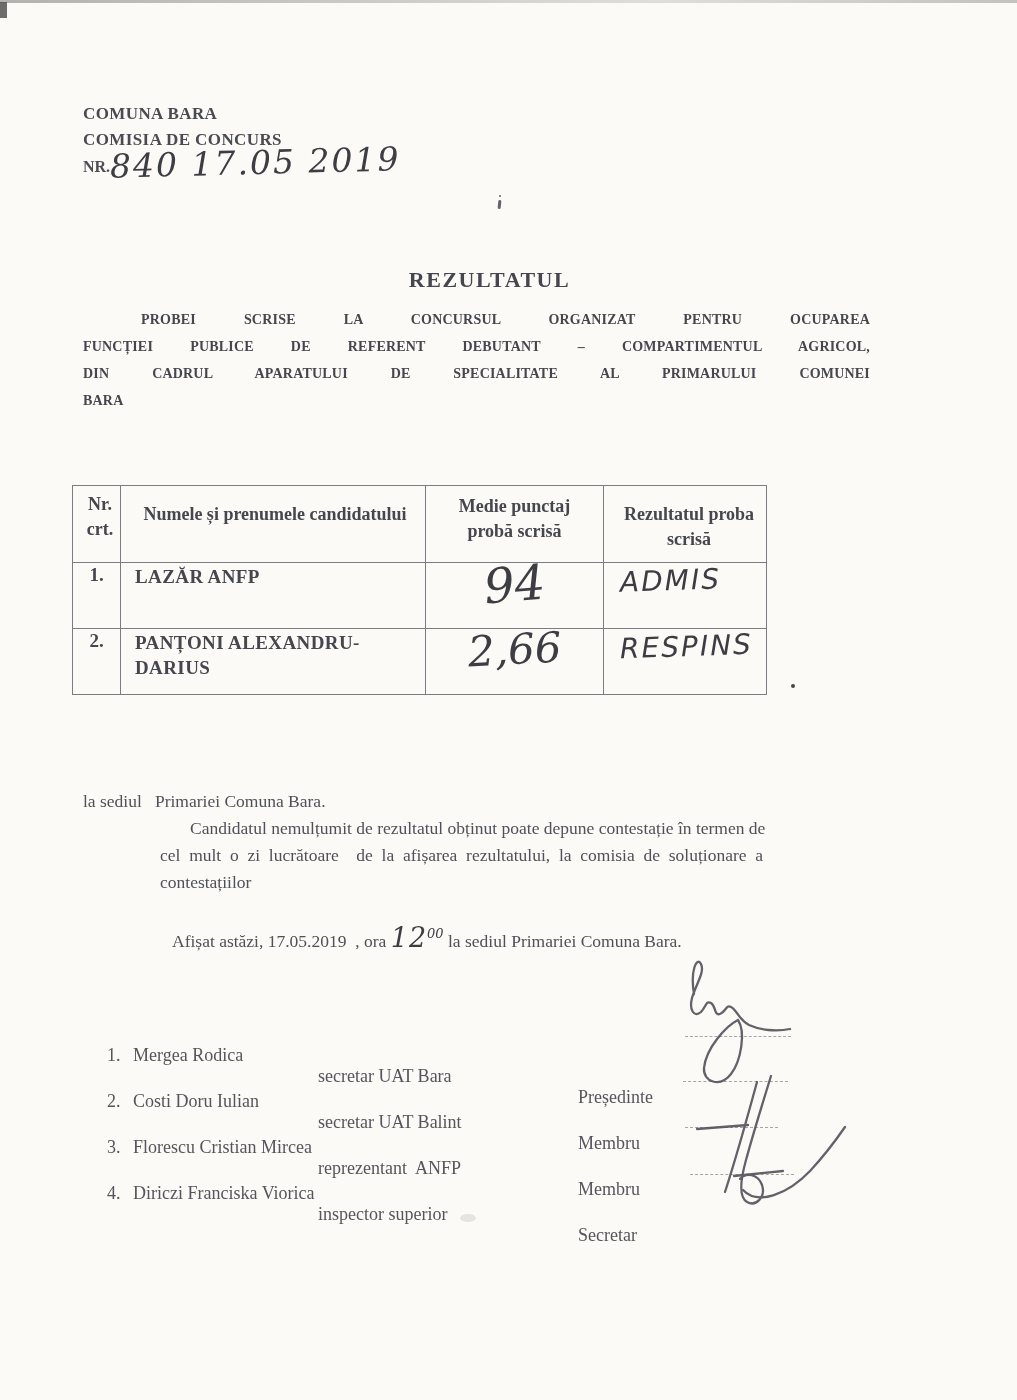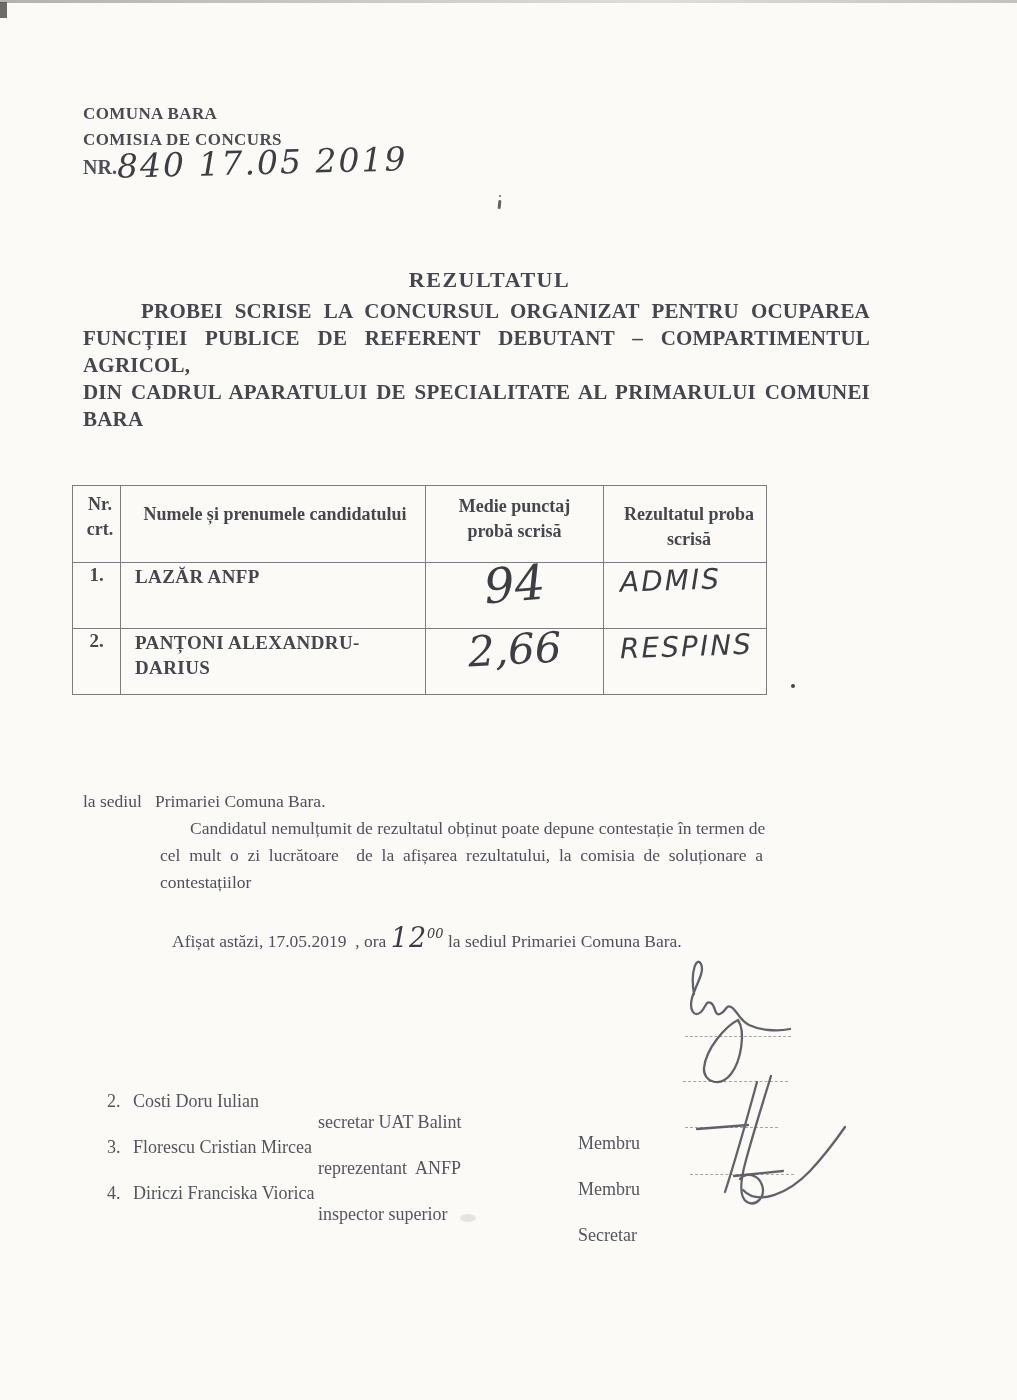--- a/index.html
+++ b/index.html
@@ -11,28 +11,28 @@
   .corner-mark{position:absolute;left:0;top:2px;width:7px;height:16px;background:#4a4846;opacity:.8;}
   .pen-mark{position:absolute;left:498px;top:200px;width:3px;height:9px;background:#62626a;border-radius:2px;transform:rotate(6deg);}
   .pen-mark-dot{position:absolute;left:499px;top:195px;width:2px;height:2px;background:#62626a;border-radius:50%;}
   .smudge{position:absolute;left:460px;top:1214px;width:16px;height:8px;background:rgba(120,120,125,.16);border-radius:50%;}
   .respins-dot{position:absolute;left:791px;top:684px;width:4px;height:4px;background:#45454c;border-radius:50%;}
 
   
   .letterhead{position:absolute;left:83px;top:101px;}
   .lh-line{font-weight:bold;font-size:17px;letter-spacing:.4px;color:#4a4a52;line-height:26px;}
   .nr-line{display:flex;align-items:flex-start;margin-top:1px;}
-  .nr-label{font-weight:bold;font-size:20px;line-height:26px;}
+  .nr-label{font-weight:bold;font-size:16px;line-height:26px;}
   .hw{font-family:"DejaVu Serif",serif;font-style:italic;color:#3d3d44;}
   .nr-hw{font-size:33px;letter-spacing:2px;line-height:32px;margin-top:-7px;display:inline-block;transform:rotate(-1.5deg);}
 
   
   .doc-title{position:absolute;left:80px;top:251px;width:787px;margin:16px;text-align:center;
              font-size:22px;font-weight:bold;letter-spacing:1.5px;color:#46464e;}
-  .subtitle{position:absolute;left:83px;top:298px;width:787px;font-weight:bold;font-size:21px;
+  .subtitle{position:absolute;left:83px;top:306px;width:787px;font-weight:bold;font-size:14px;
             color:#46464e;line-height:27px;letter-spacing:.2px;}
   .sub-line{width:100%;}
   .just{text-align:justify;text-align-last:justify;}
   .indent{padding-left:58px;box-sizing:border-box;}
 
   
   .results-table{position:absolute;left:72px;top:485px;width:694px;border-collapse:collapse;color:#46464e;
                  table-layout:fixed;}
   .results-table th,.results-table td{border:1.6px solid #7c7c84;vertical-align:top;overflow:visible;}
   .results-table thead tr{height:77px;}
@@ -142,20 +142,25 @@
   <div class="respins-dot"></div>
 
   <div class="p-line pl-1">la sediul   Primariei Comuna Bara.</div>
   <div class="p-line pl-2">Candidatul nemulțumit de rezultatul obținut poate depune contestație în termen de</div>
   <div class="p-line pl-3">cel  mult  o  zi  lucrătoare    de  la  afișarea  rezultatului,  la  comisia  de  soluționare  a</div>
   <div class="p-line pl-4">contestațiilor</div>
 
   <div class="posted"><span>Afișat astăzi, 17.05.2019  , ora </span><span class="hw hw-hour"><span>12</span><sup>00</sup></span><span> la sediul Primariei Comuna Bara.</span></div>
 
   <div class="committee">
+    <div class="member-row mr-0">
+      <span class="m-num">1.</span><span>Mergea Rodica</span>
+      <span class="m-role">secretar UAT Bara</span>
+      <span class="m-title">Președinte</span>
+    </div>
     <div class="member-row mr-1">
       <span class="m-num">2.</span><span>Costi Doru Iulian</span>
       <span class="m-role">secretar UAT Balint</span>
       <span class="m-title">Membru</span>
     </div>
     <div class="member-row mr-2">
       <span class="m-num">3.</span><span>Florescu Cristian Mircea</span>
       <span class="m-role">reprezentant  ANFP</span>
       <span class="m-title">Membru</span>
     </div>

